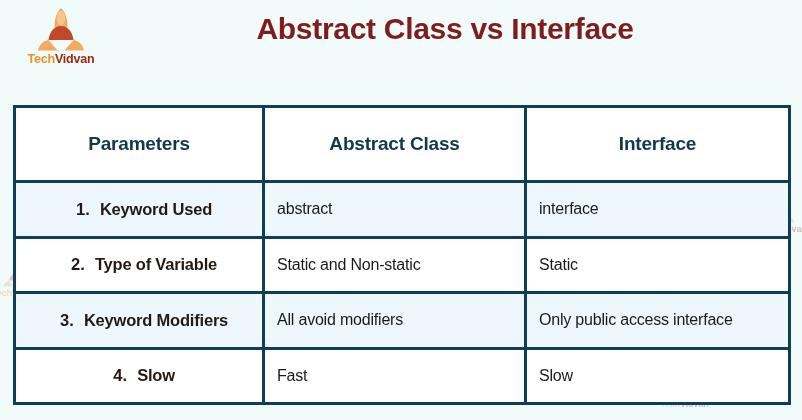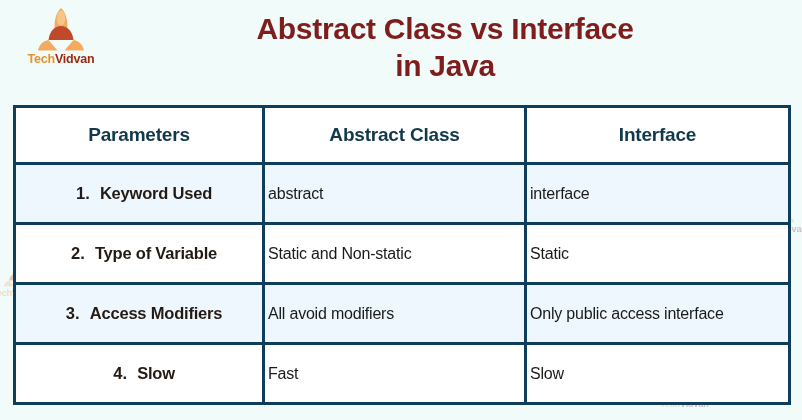--- a/index.html
+++ b/index.html
@@ -92,21 +92,21 @@
     background: transparent;
     z-index: 2;
   }
   #compare-table col.c-param { width: 249px; }
   #compare-table col.c-abs   { width: 262px; }
   #compare-table col.c-int   { width: 264px; }
 
   #compare-table th,
   #compare-table td {
     border: 3px solid #0f3d5c;
-    padding: 3px;
+    padding: 12px;
     vertical-align: middle;
   }
 
   thead th {
     height: 48px;
     background: #ffffff;
     color: #11394b;
     font-size: 19px;
     font-weight: bold;
     text-align: center;
@@ -244,21 +244,20 @@
     <path d="M26 20 C19.5 20 14.5 25.5 13.5 34 L38.5 34 C37.5 25.5 32.5 20 26 20 Z" fill="#c0492b"></path>
     <path d="M13.5 34 C8 35 4 39 3 44.5 L22.5 44.5 Z" fill="#f2ab5f"></path>
     <path d="M38.5 34 C44 35 48 39 49 44.5 L29.5 44.5 Z" fill="#f2ab5f"></path>
     <ellipse cx="26" cy="12" rx="4.2" ry="7.5" fill="#f7c489"></ellipse>
   </svg>
   <div id="logo-wordmark"><span class="wm-tech">Tech</span><span class="wm-vidvan">Vidvan</span></div>
 </div>
 
 <div id="title-block">
   <div>Abstract Class vs Interface</div>
-  <div>in Java</div>
 </div>
 
 <table id="compare-table">
   <colgroup>
     <col class="c-param">
     <col class="c-abs">
     <col class="c-int">
   </colgroup>
   <thead>
     <tr>
@@ -277,21 +276,21 @@
     </tr>
     <tr class="row-plain">
       <td class="param-cell">
         <span class="param-idx">2.</span><span class="param-label">Type of Variable</span>
       </td>
       <td class="value-cell">Static and Non-static</td>
       <td class="value-cell">Static</td>
     </tr>
     <tr class="row-alt">
       <td class="param-cell">
-        <span class="param-idx">3.</span><span class="param-label">Access Modifiers</span>
+        <span class="param-idx">3.</span><span class="param-label">Keyword Modifiers</span>
       </td>
       <td class="value-cell">All avoid modifiers</td>
       <td class="value-cell">Only public access interface</td>
     </tr>
     <tr class="row-plain">
       <td class="param-cell">
         <span class="param-idx">4.</span><span class="param-label">Slow</span>
       </td>
       <td class="value-cell">Fast</td>
       <td class="value-cell">Slow</td>

